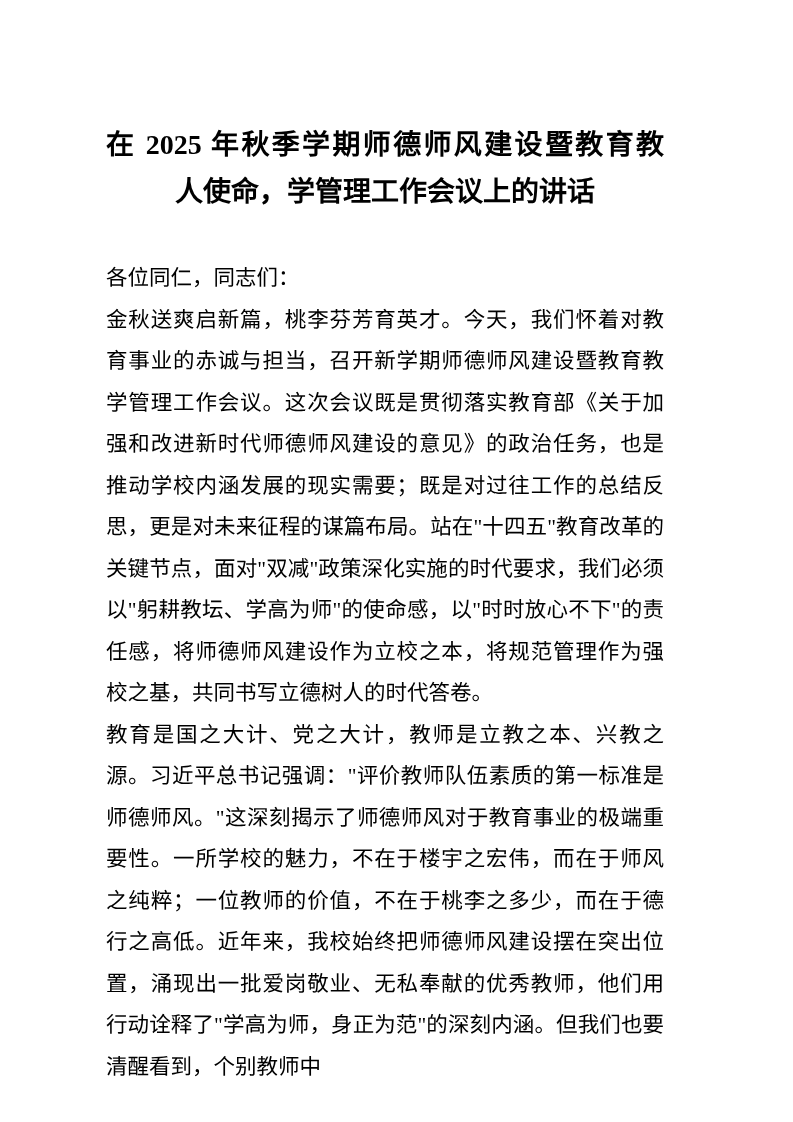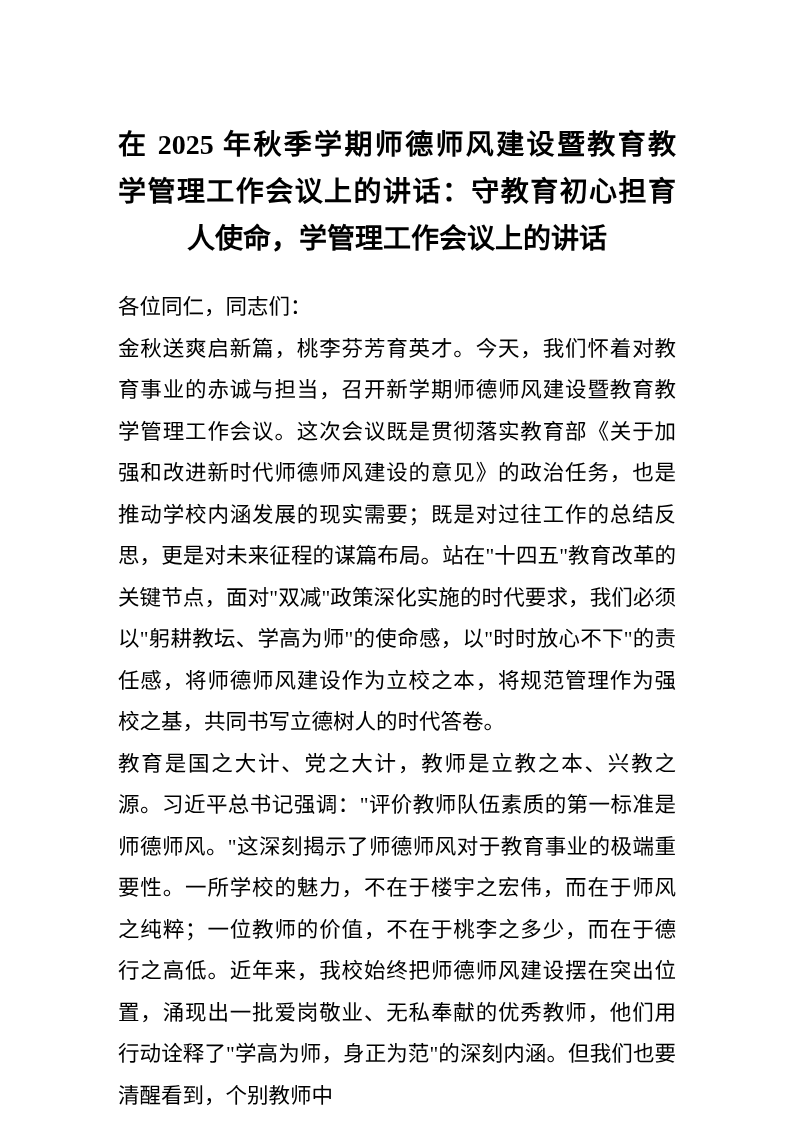--- a/index.html
+++ b/index.html
@@ -17,21 +17,21 @@
     background: #ffffff;
     overflow: hidden;
     box-sizing: border-box;
     font-family: "Liberation Serif", "DejaVu Serif", serif;
     color: #000000;
     -webkit-font-smoothing: antialiased;
   }
 
   .content {
     position: absolute;
-    left: 118px;
+    left: 106px;
     top: 0;
     width: 558px;
   }
 
   
   .doc-title {
     margin: 0;
     padding: 0;
     font-size: 28px;
     font-weight: bold;
@@ -52,21 +52,21 @@
     text-align-last: justify;
     white-space: normal;
   }
 
   .title-spacer {
     height: 121px;
   }
 
   
   .body-block {
-    margin-top: 25px;
+    margin-top: 43px;
   }
 
   .para {
     margin: 0;
     padding: 0;
     font-size: 21.5px;
     line-height: 41.5px;
     text-align: justify;
     text-justify: inter-ideograph;
     text-indent: 0;
@@ -82,21 +82,20 @@
 </head>
 <body>
 
 <div class="page">
   <div class="content">
 
     <div class="title-spacer"></div>
 
     <h1 class="doc-title">
       <span class="title-line line-1">在 2025 年秋季学期师德师风建设暨教育教</span>
-      <span class="title-line line-2">学管理工作会议上的讲话：守教育初心担育</span>
       <span class="title-line line-3">人使命，学管理工作会议上的讲话</span>
     </h1>
 
     <div class="body-block">
       <p class="para salutation">各位同仁，同志们：</p>
       <p class="para">金秋送爽启新篇，桃李芬芳育英才。今天，我们怀着对教育事业的赤诚与担当，召开新学期师德师风建设暨教育教学管理工作会议。这次会议既是贯彻落实教育部《关于加强和改进新时代师德师风建设的意见》的政治任务，也是推动学校内涵发展的现实需要；既是对过往工作的总结反思，更是对未来征程的谋篇布局。站在"十四五"教育改革的关键节点，面对"双减"政策深化实施的时代要求，我们必须以"躬耕教坛、学高为师"的使命感，以"时时放心不下"的责任感，将师德师风建设作为立校之本，将规范管理作为强校之基，共同书写立德树人的时代答卷。</p>
       <p class="para">教育是国之大计、党之大计，教师是立教之本、兴教之源。习近平总书记强调："评价教师队伍素质的第一标准是师德师风。"这深刻揭示了师德师风对于教育事业的极端重要性。一所学校的魅力，不在于楼宇之宏伟，而在于师风之纯粹；一位教师的价值，不在于桃李之多少，而在于德行之高低。近年来，我校始终把师德师风建设摆在突出位置，涌现出一批爱岗敬业、无私奉献的优秀教师，他们用行动诠释了"学高为师，身正为范"的深刻内涵。但我们也要清醒看到，个别教师中</p>
     </div>
 
   </div>

